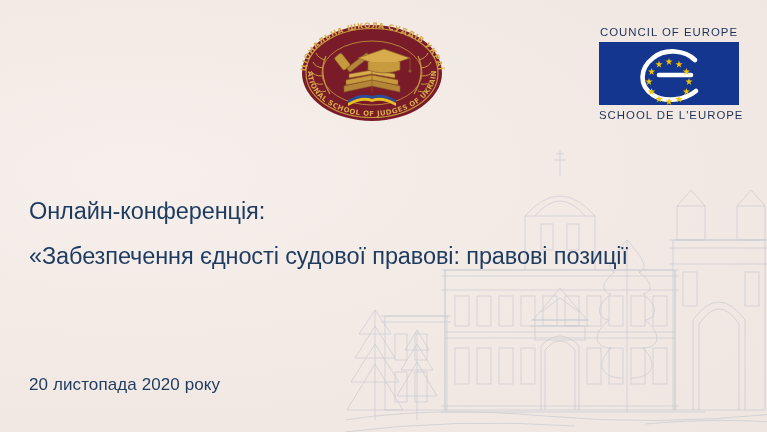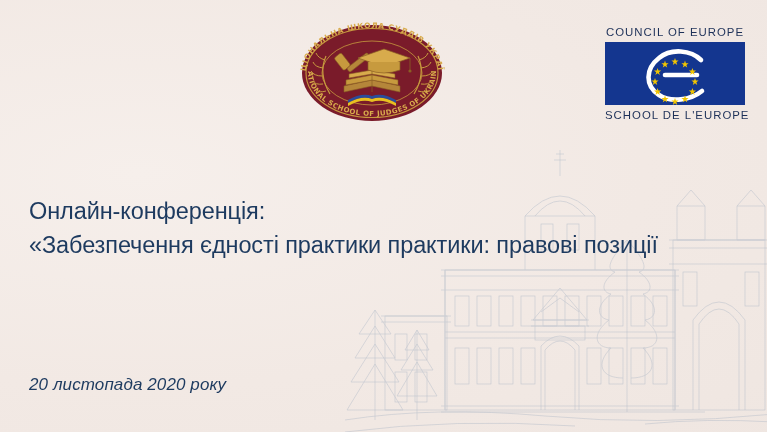--- a/index.html
+++ b/index.html
@@ -75,21 +75,21 @@
     left: 292px;
     top: 22px;
     width: 160px;
     height: 102px;
   }
   .nsj-logo svg { display: block; width: 100%; height: 100%; }
 
   
   .coe-logo {
     position: absolute;
-    right: 22px;
+    right: 28px;
     top: 26px;
     width: 140px;
     text-align: center;
   }
   .coe-text {
     color: #1d3058;
     font-size: 11.4px;
     letter-spacing: 1.0px;
     font-family: "Liberation Sans", sans-serif;
     white-space: nowrap;
@@ -112,31 +112,30 @@
     width: 715px;
     color: #1d3a5f;
     font-family: "Liberation Sans", sans-serif;
   }
   .headline .line {
     font-size: 23.5px;
     line-height: 31px;
     letter-spacing: -0.1px;
     white-space: nowrap;
   }
-  .headline .line.l1 { margin-bottom: 3px; }
+  .headline .line.l1 { margin-bottom: 14px; }
 
   .date {
     position: absolute;
     left: 29px;
     top: 375px;
     color: #1d3a5f;
     font-size: 17px;
     letter-spacing: 0.1px;
     font-family: "Liberation Sans", sans-serif;
-    font-style: italic;
   }
 </style>
 </head>
 <body>
 
 <div class="banner">
 
   <div class="bg-art">
     <svg viewBox="0 0 430 312" xmlns="http://www.w3.org/2000/svg">
       <g stroke="#9aa9bd" stroke-width="0.7" fill="none" opacity="0.85">
@@ -312,18 +311,18 @@
           </g>
         </svg>
       </div>
       <div class="coe-text bottom">SCHOOL DE L'EUROPE</div>
     </div>
 
   </div>
 
   <div class="headline">
     <div class="line l1">Онлайн-конференція:</div>
-    <div class="line l2">«Забезпечення єдності практики практики: правові позиції</div>
+    <div class="line l2">«Забезпечення єдності судової правові: правові позиції</div>
   </div>
 
   <div class="date">20 листопада 2020 року</div>
 
 </div>
 
 </body></html>

